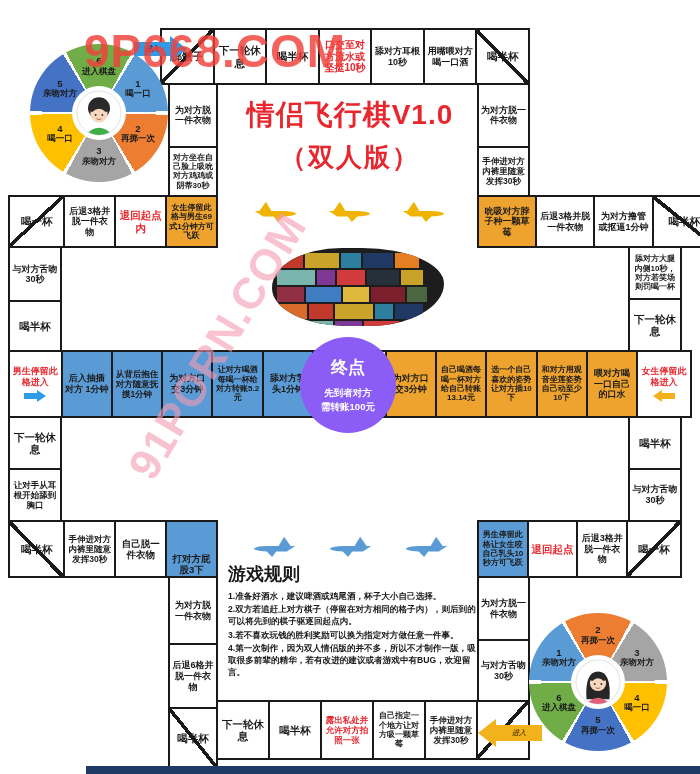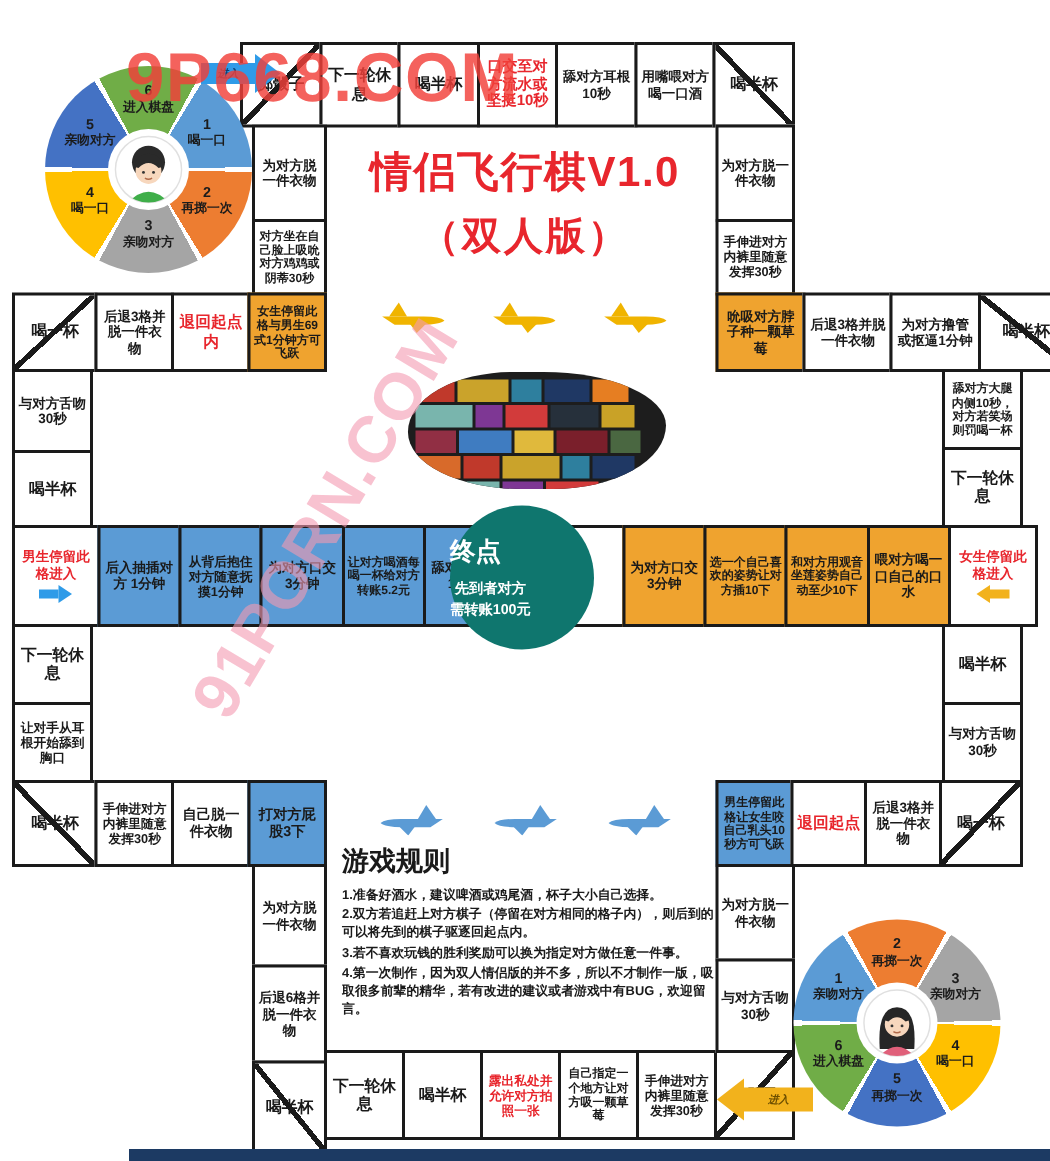--- a/index.html
+++ b/index.html
@@ -50,22 +50,22 @@
   #title .l2{font-size:26px;margin-top:6px;letter-spacing:2px;}
   .planes{position:absolute;display:flex;justify-content:space-between;z-index:3;}
   #planes-top{left:252px;top:198px;width:196px;color:#f0b400;}
   #planes-bottom{left:250px;top:533px;width:200px;color:#5b9bd5;}
   #planes-bottom svg{transform:scaleX(-1);}
   .planes svg{width:48px;height:24px;}
   #quilt{position:absolute;left:272px;top:248px;width:172px;height:78px;background:#1d1d1d;
     border-radius:46% 54% 50% 50%/58% 52% 62% 55%;display:flex;flex-wrap:wrap;gap:2px;padding:5px;
     box-sizing:border-box;overflow:hidden;z-index:3;}
   #quilt i{display:block;height:15px;}
-  #finish{position:absolute;left:300px;top:337px;width:96px;height:96px;border-radius:50%;background:#0f766e;
-    color:#fff;display:flex;flex-direction:column;align-items:flex-start;justify-content:center;z-index:6;text-align:center;}
+  #finish{position:absolute;left:300px;top:337px;width:96px;height:96px;border-radius:50%;background:#8b5cf6;
+    color:#fff;display:flex;flex-direction:column;align-items:center;justify-content:center;z-index:6;text-align:center;}
   #finish .fl{font-size:17px;font-weight:800;margin-bottom:7px;}
   #finish .fn{font-size:9.5px;font-weight:700;line-height:1.5;}
   #rules{position:absolute;left:228px;top:562px;width:248px;z-index:3;color:#1a1a1a;}
   #rules h3{margin:0 0 4px 0;font-size:18px;font-weight:800;}
   #rules p{margin:0 0 1px 0;font-size:8.6px;font-weight:700;line-height:1.42;}
   
   .wheel{position:absolute;width:138px;height:138px;z-index:10;}
   .wheel .pie{position:absolute;inset:0;border-radius:50%;}
   .wheel .hub{position:absolute;left:42px;top:42px;width:54px;height:54px;border-radius:50%;background:#fff;
     display:flex;align-items:center;justify-content:center;}
@@ -178,20 +178,23 @@
       <div class="cell blue" style="flex: 1 1 0px;">
         <span class="ct" style="font-size: 9px;">舔对方乳头1分钟</span>
       </div>
       <div class="cell" style="flex: 1.5 1 0px;">
         <span class="ct" style="font-size: 10.5px;"></span>
       </div>
       <div class="cell yellow" style="flex: 1 1 0px;">
         <span class="ct" style="font-size: 9px;">为对方口交3分钟</span>
       </div>
       <div class="cell yellow" style="flex: 1 1 0px;">
+        <span class="ct" style="font-size: 8px;">自己喝酒每喝一杯对方给自己转账13.14元</span>
+      </div>
+      <div class="cell yellow" style="flex: 1 1 0px;">
         <span class="ct" style="font-size: 8px;">选一个自己喜欢的姿势让对方插10下</span>
       </div>
       <div class="cell yellow" style="flex: 1 1 0px;">
         <span class="ct" style="font-size: 8px;">和对方用观音坐莲姿势自己动至少10下</span>
       </div>
       <div class="cell yellow" style="flex: 1 1 0px;">
         <span class="ct" style="font-size: 9px;">喂对方喝一口自己的口水</span>
       </div>
       <div class="cell red" style="flex: 1.08 1 0px;">
         <span class="ct" style="font-size: 9px;">女生停留此格进入</span>
@@ -212,21 +215,21 @@
   <div class="seg row" id="seg-lwb">
       <div class="cell diag-back" style="flex: 1.1 1 0px;">
         <span class="ct" style="font-size: 10.5px;">喝半杯</span>
       </div>
       <div class="cell" style="flex: 1 1 0px;">
         <span class="ct" style="font-size: 8.5px;">手伸进对方内裤里随意发挥30秒</span>
       </div>
       <div class="cell" style="flex: 1 1 0px;">
         <span class="ct" style="font-size: 9.5px;">自己脱一件衣物</span>
       </div>
-      <div class="cell blue" style="flex: 1 1 0px;">
+      <div class="cell blue" style="flex: 1 1 0px; justify-content: flex-end;">
         <span class="ct" style="font-size: 9.5px;">打对方屁股3下</span>
       </div>
     </div>
   <div class="seg col" id="seg-lib">
       <div class="cell" style="flex: 1.1 1 0px;">
         <span class="ct" style="font-size: 9px;">为对方脱一件衣物</span>
       </div>
       <div class="cell" style="flex: 1.05 1 0px;">
         <span class="ct" style="font-size: 9px;">后退6格并脱一件衣物</span>
       </div>

